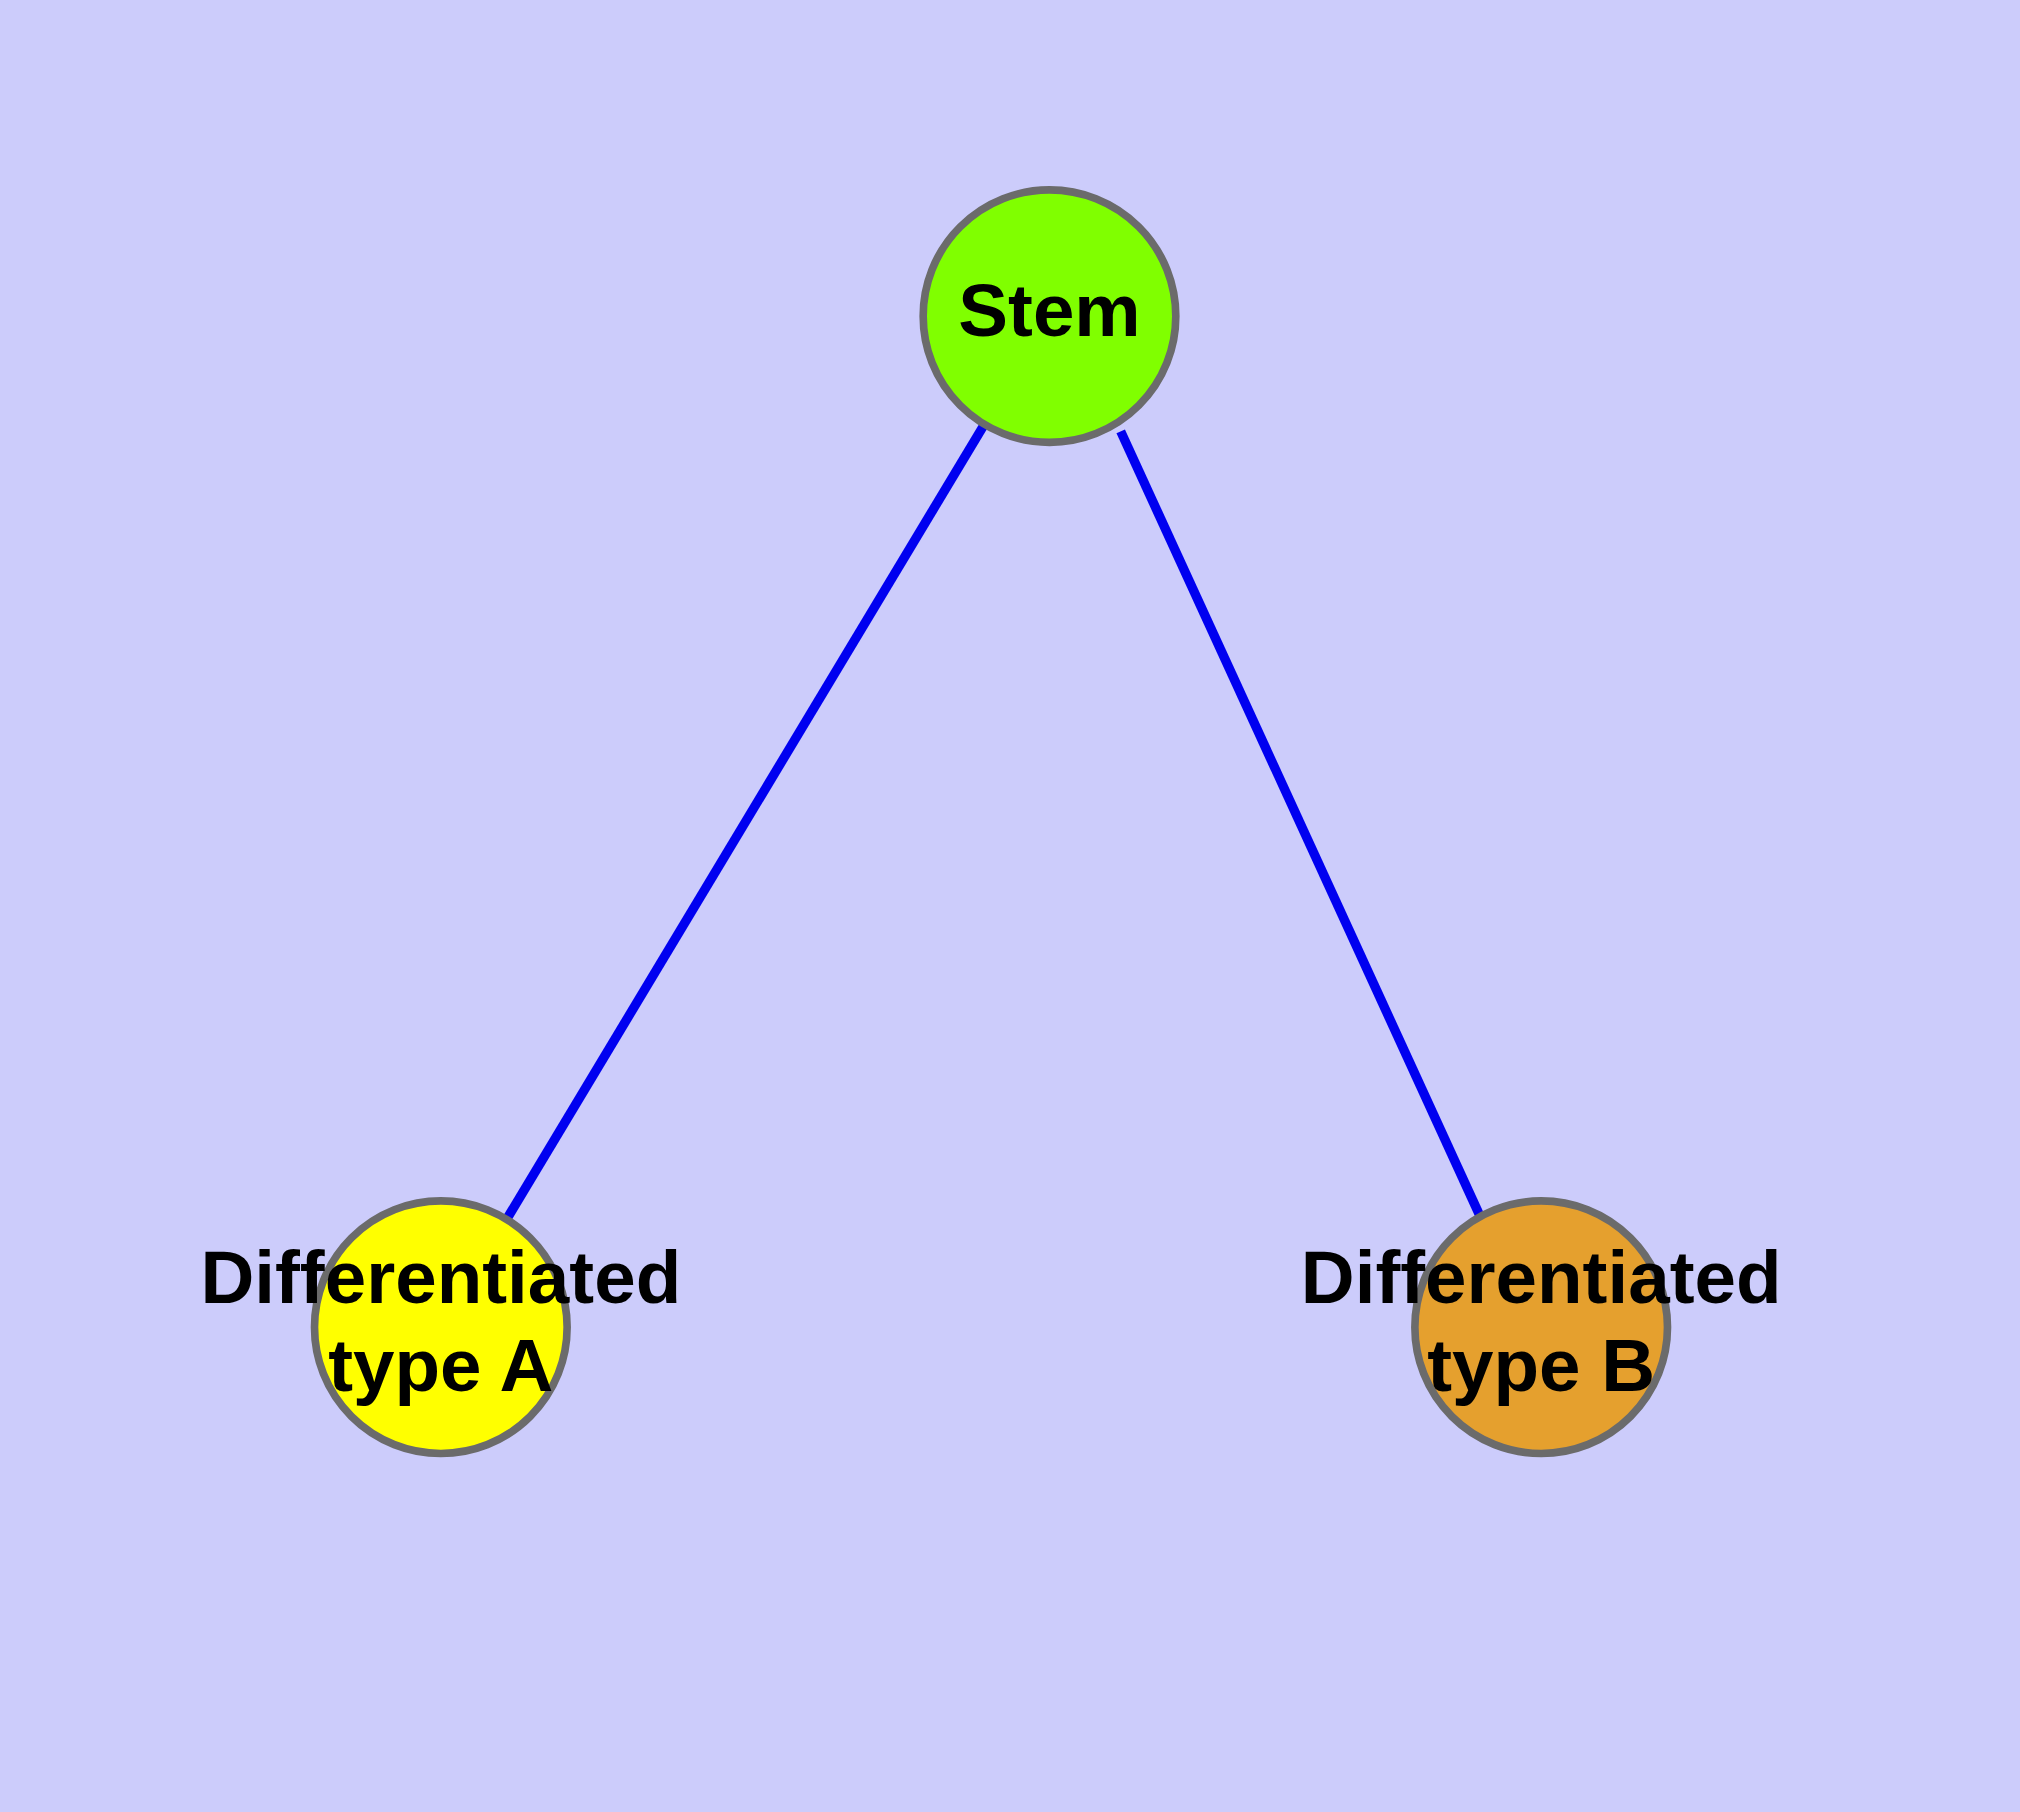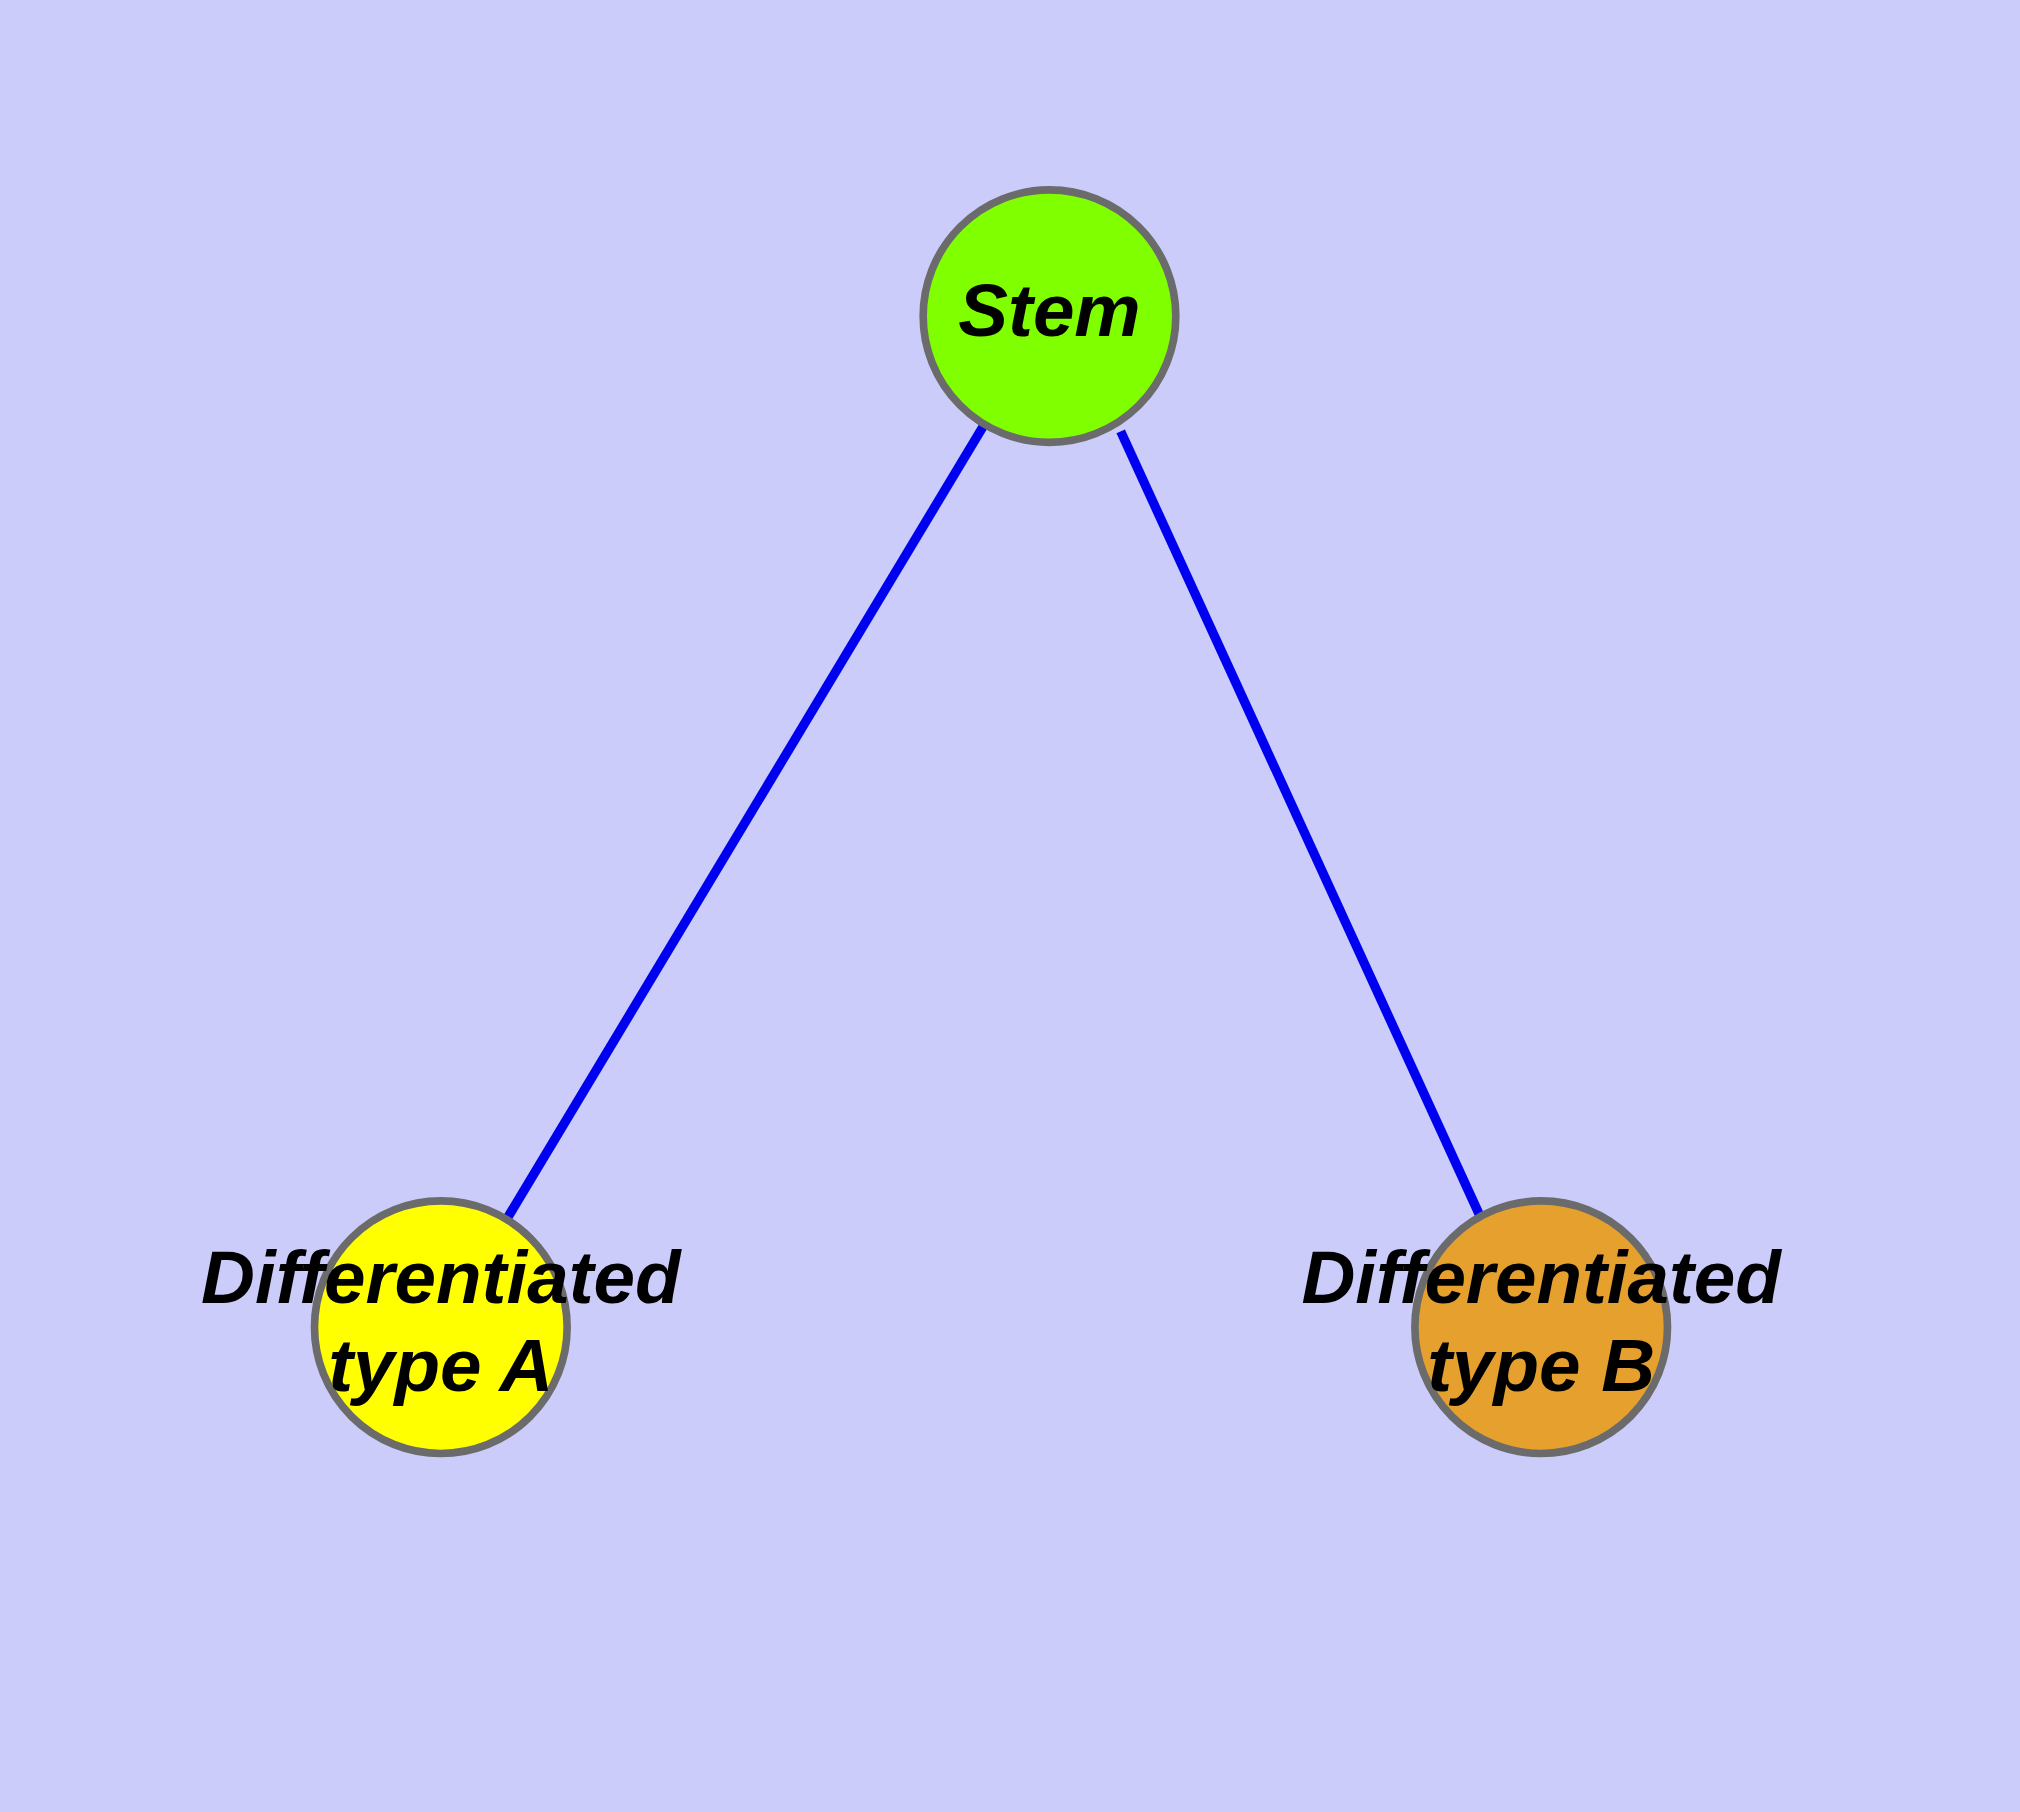--- a/index.html
+++ b/index.html
@@ -38,21 +38,21 @@
     font-weight: bold;
     fill: #000000;
     text-anchor: middle;
     dominant-baseline: middle;
     white-space: pre;
   }
 </style>
 </head>
 <body>
 
-<div id="stage" style="width: 2021px; height: 1812px; background: #5eead4; font-style: italic;">
+<div id="stage" style="width: 2021px; height: 1812px; background: #5eead4;">
   <svg id="graph-svg" viewBox="0 0 2384 2138" preserveAspectRatio="none" xmlns="http://www.w3.org/2000/svg">
 
     <rect id="bg-rect" x="0" y="0" width="2384" height="2138" fill="#ccccfb"></rect>
 
     <g id="edges-layer">
         <line class="edge-line" x1="1161" y1="501" x2="598" y2="1438" stroke="#0000f0" stroke-width="11"></line>
         <line class="edge-line" x1="1322" y1="509" x2="1745" y2="1433" stroke="#0000f0" stroke-width="11"></line>
       </g>
     <g id="nodes-layer">
         <g>

